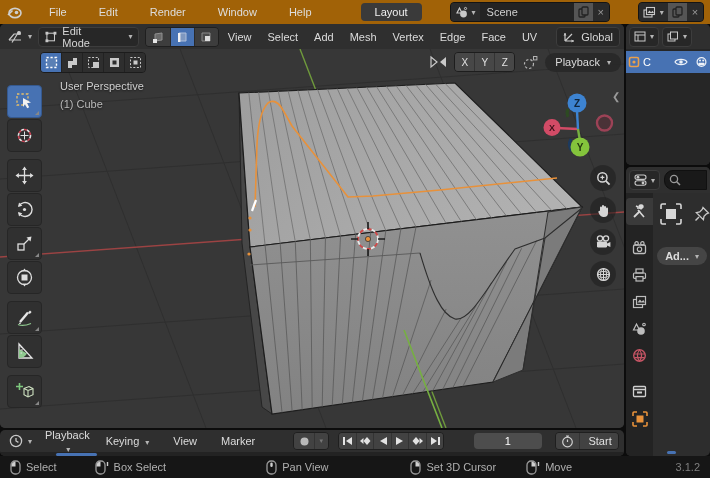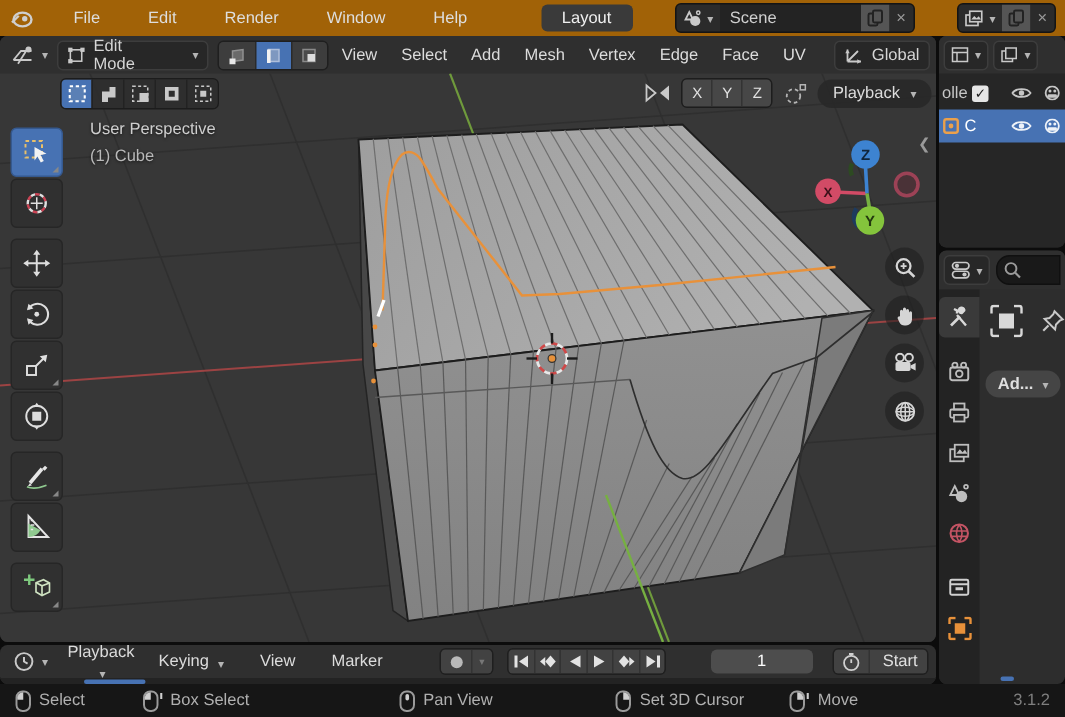--- a/index.html
+++ b/index.html
@@ -568,35 +568,20 @@
           </span>
           <span class="dd" style="padding:0 4px;gap:2px;">
             <svg width="12" height="11" viewBox="0 0 12 11">
               <rect x="1" y="3" width="7" height="7" fill="none" stroke="#c9c9c9"></rect>
               <rect x="3.5" y="1" width="7" height="7" fill="#272727" stroke="#c9c9c9"></rect>
             </svg>
               <span class="chev">▾</span>
           </span>
         </div>
         <div id="outliner-body">
-          <div class="ol-row">
-            <span>olle</span>
-            <span class="cbx">✓</span>
-            <span class="ol-spacer"></span>
-            <svg width="14" height="10" viewBox="0 0 14 10">
-              <path d="M1,5 C3,1.6 11,1.6 13,5 C11,8.4 3,8.4 1,5 Z" fill="none" stroke="#c6c6c6" stroke-width="1.2"></path>
-              <circle cx="7" cy="5" r="1.8" fill="#c6c6c6"></circle>
-            </svg>
-            <svg width="13" height="10" viewBox="0 0 13 10" style="margin-left:4px;">
-              <circle cx="6.5" cy="5" r="4.4" fill="none" stroke="#c6c6c6" stroke-width="1.2"></circle>
-              <circle cx="5" cy="3.6" r="1" fill="#c6c6c6"></circle>
-                <circle cx="8.2" cy="3.6" r="1" fill="#c6c6c6"></circle>
-              <rect x="3.4" y="5.8" width="6.2" height="2.4" rx="0.8" fill="#c6c6c6"></rect>
-            </svg>
-          </div>
           <div class="ol-row selected">
             <svg width="12" height="12" viewBox="0 0 12 12">
               <rect x="1.5" y="1.5" width="9" height="9" rx="1.5" fill="none" stroke="#eba04b" stroke-width="1.6"></rect>
               <circle cx="6" cy="6" r="1.6" fill="#eba04b"></circle>
             </svg>
             <span>C</span>
             <span class="ol-spacer"></span>
             <svg width="14" height="10" viewBox="0 0 14 10">
               <path d="M1,5 C3,1.6 11,1.6 13,5 C11,8.4 3,8.4 1,5 Z" fill="none" stroke="#eef2f8" stroke-width="1.2"></path>
               <circle cx="7" cy="5" r="1.8" fill="#eef2f8"></circle>

